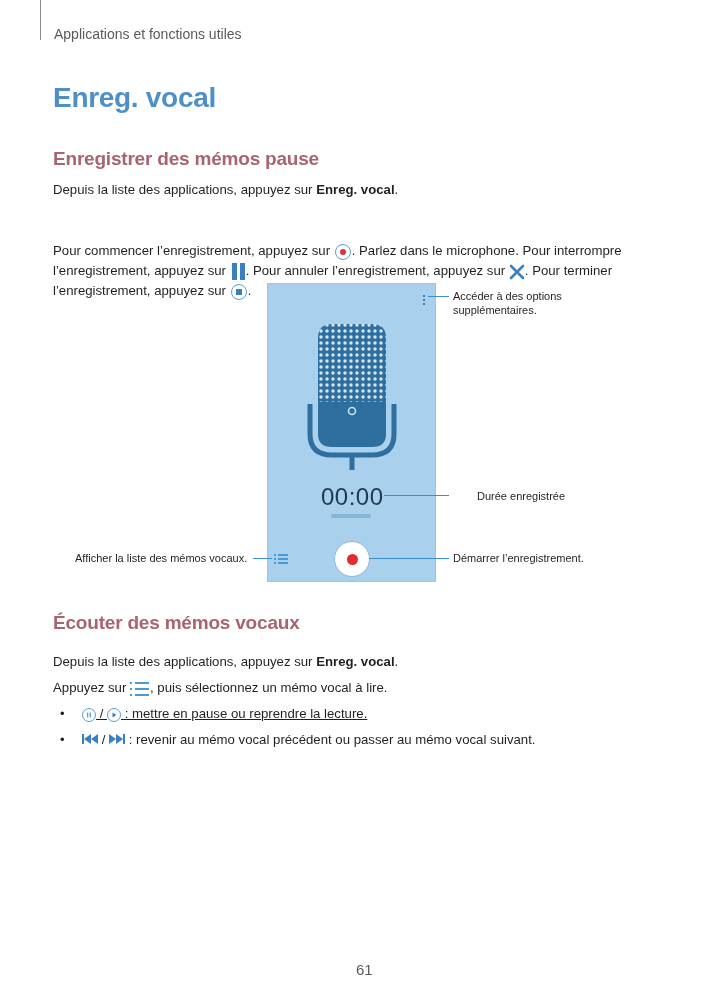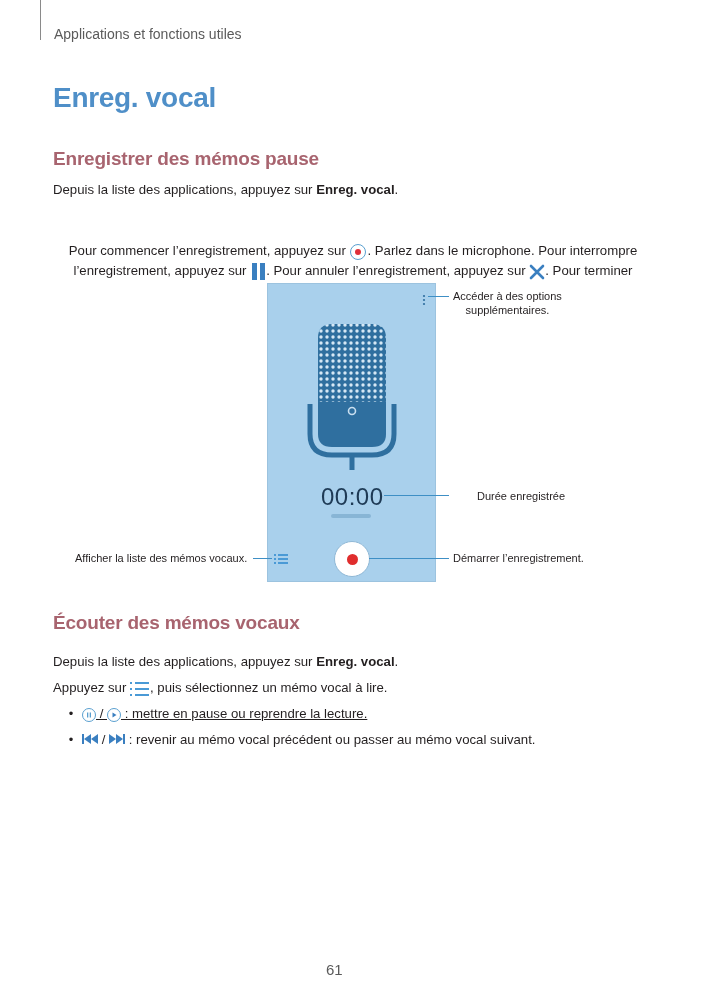--- a/index.html
+++ b/index.html
@@ -1,39 +1,39 @@
 <!DOCTYPE html>
 <html><head>
 <meta charset="utf-8">
 <style>
   html, body { margin:0; padding:0; background:#ffffff; }
   body { width:703px; height:994px; position:relative; overflow:hidden;
          font-family:"Liberation Sans", sans-serif; color:#231f20; }
-  .abs { position:absolute;text-align:center; }
+  .abs { position:absolute; }
   .header-rule { left:40px; top:0; width:1px; height:40px; background:#8a8a8a; }
   .header-text { left:54px; top:26px; font-size:14px; color:#5a5a5a; }
   .page-title { left:53px; top:82px; font-size:28px; font-weight:bold; color:#4f8fc8; letter-spacing:-0.3px; }
   .section-title { font-size:19px; font-weight:bold; color:#a8646f; letter-spacing:-0.2px; }
   .para { font-size:13.2px; line-height:20px; color:#231f20; }
   .para b { font-weight:bold; }
   .ico { display:inline-block; vertical-align:middle; }
   .ico-circle { width:14px; height:14px; border:1px solid #5aa0d0; border-radius:50%; position:relative; background:#fff; margin:0 1px; }
   .ico-circle .dot-red { position:absolute; left:4px; top:4px; width:6px; height:6px; border-radius:50%; background:#e0303a; }
   .ico-circle .sq-blue { position:absolute; left:4px; top:4px; width:6px; height:6px; background:#3a7fc0; }
   .ico-pause { width:14px; height:17px; position:relative; margin:0 1px; }
   .ico-pause span { position:absolute; top:0; width:5px; height:17px; background:#3a7fc0; }
   .phone { left:267px; top:283px; width:167px; height:297px; background:#a9d0ec; border:1px solid #9cc3df; }
   .callout-line { height:1px; background:#3e8fc5; }
   .callout-text { font-size:11px; color:#231f20; line-height:14px; }
   .timer { left:321px; top:483px; font-size:24px; color:#1e3a55; letter-spacing:0.5px; }
   .timer-sub { left:331px; top:514px; width:40px; height:4px; border-radius:2px; background:#7aa9cc; opacity:0.7; }
   .rec-btn { left:334px; top:541px; width:34px; height:34px; border-radius:50%; background:#ffffff; border:1px solid #8fb8d6; }
   .rec-btn .inner { position:absolute; left:12px; top:12px; width:11px; height:11px; border-radius:50%; background:#e02d2d; }
   .bullet { font-size:13px; }
-  .page-num { left:326px; top:961px; font-size:15px; color:#5a5a5a; }
+  .page-num { left:356px; top:961px; font-size:15px; color:#5a5a5a; }
   .list-ico { width:18px; height:16px; position:relative; }
   .list-ico i { position:absolute; height:2px; background:#4a9ad6; }
   .pp-circle { width:12px; height:12px; border:1px solid #5aa0d0; border-radius:50%; position:relative; }
 </style>
 </head>
 <body>
 
 <div class="abs header-rule"></div>
 <div class="abs header-text">Applications et fonctions utiles</div>
 
@@ -48,20 +48,23 @@
 <div class="abs para" style="left:53px; top:205px; width:600px;margin-top:36px;">
   <div>
     <span>Pour commencer l’enregistrement, appuyez sur </span><span class="ico ico-circle"><span class="dot-red"></span></span><span>. Parlez dans le microphone. Pour interrompre</span>
   </div>
   <div>
     <span>l’enregistrement, appuyez sur </span><span class="ico ico-pause"><span style="left:1px"></span><span style="left:9px"></span></span><span>. Pour annuler l’enregistrement, appuyez sur </span><span class="ico" style="width:16px;height:16px;">
       <svg width="16" height="16" viewBox="0 0 16 16">
           <path d="M2 2 L14 14 M14 2 L2 14" stroke="#3a7fc0" stroke-width="2.6" stroke-linecap="round"></path>
         </svg>
     </span><span>. Pour terminer</span>
+  </div>
+  <div>
+    <span>l’enregistrement, appuyez sur </span><span class="ico ico-circle"><span class="sq-blue"></span></span><span>.</span>
   </div>
 </div>
 
 <div class="abs phone">
 
   <div class="abs" style="left:154px; top:8px; width:4px; height:12px;">
     <svg width="4" height="12" viewBox="0 0 4 12">
         <circle cx="2" cy="2" r="1.1" fill="#2f6f9f"></circle>
         <circle cx="2" cy="6" r="1.1" fill="#2f6f9f"></circle>
         <circle cx="2" cy="10" r="1.1" fill="#2f6f9f"></circle>

